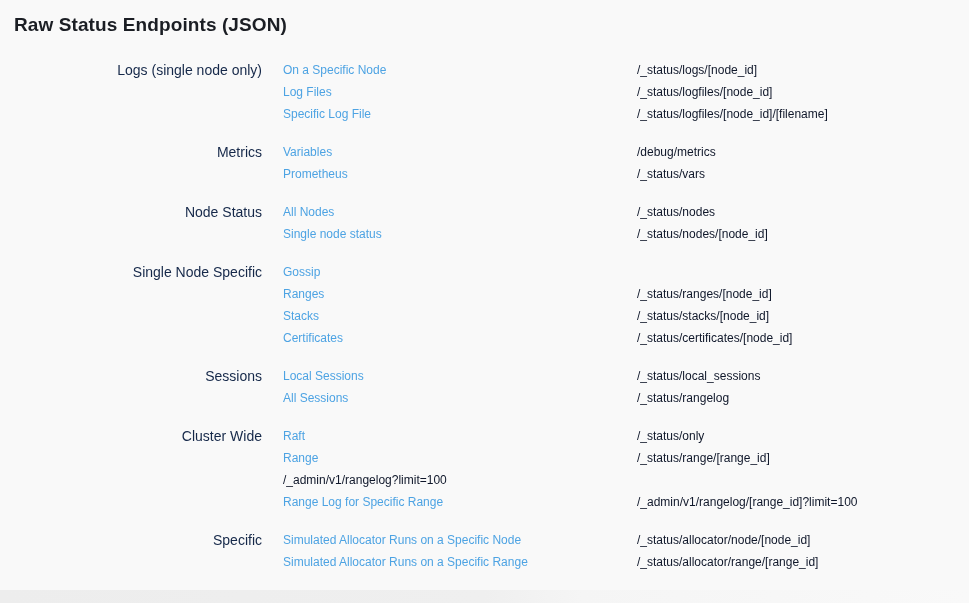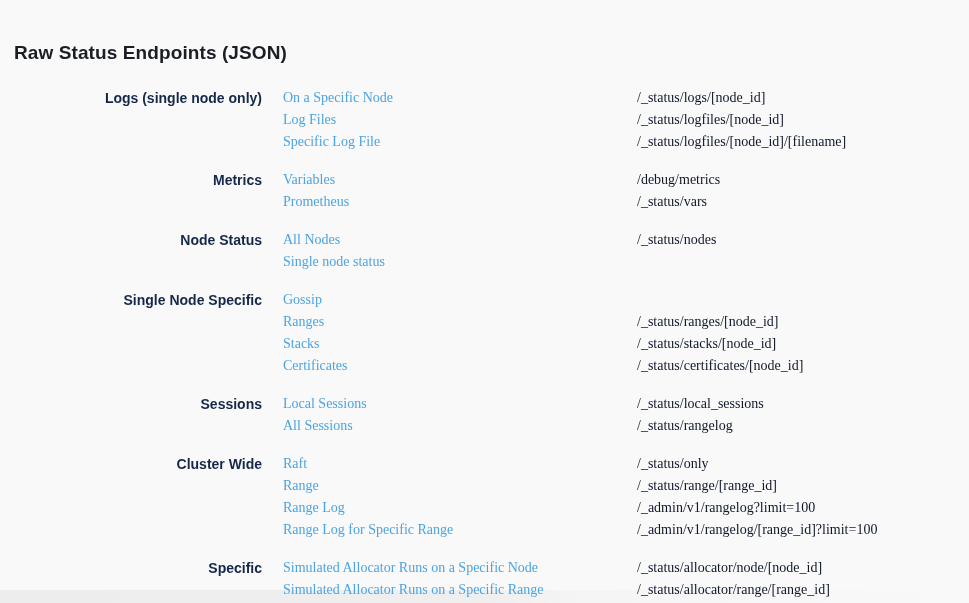--- a/index.html
+++ b/index.html
@@ -7,58 +7,56 @@
   body {
     font-family: "Liberation Sans", "DejaVu Sans", sans-serif;
     background: #f9f9f9;
     position: relative;
     overflow: hidden;
   }
   .page {
     padding: 13px 14px 0 14px;
     position: relative;
     z-index: 1;
-    margin-top: 28px;
   }
   .page-title {
     font-size: 19px;
     line-height: 24px;
     font-weight: 600;
     color: #1b1e24;
     letter-spacing: 0.1px;
   }
   .groups {
     margin-top: 22px;
   }
   .group {
     display: flex;
     align-items: flex-start;
     margin-bottom: 16px;
   }
   .group-label {
     width: 248px;           
     text-align: right;
     font-size: 14px;
-    font-weight: 700;
+    font-weight: 400;
     line-height: 22px;
     color: #152849;
     flex: 0 0 auto;
   }
   .group-rows {
     margin-left: 21px;      
     display: flex;
     flex-direction: column;
     flex: 1 1 auto;
   }
   .endpoint-row {
     display: flex;
     height: 22px;
     line-height: 22px;
-    font-size: 14px;
-    font-family: Liberation Serif, serif;
+    font-size: 12px;
   }
   .endpoint-link {
     width: 354px;           
     flex: 0 0 auto;
     color: #4da3e3;
     text-decoration: none;
     cursor: pointer;
     white-space: nowrap;
     overflow: hidden;
   }
@@ -117,20 +115,21 @@
 
     <div class="group">
       <div class="group-label">Node Status</div>
       <div class="group-rows">
         <div class="endpoint-row">
           <a class="endpoint-link" href="#">All Nodes</a>
           <span class="endpoint-path">/_status/nodes</span>
         </div>
         <div class="endpoint-row">
           <a class="endpoint-link" href="#">Single node status</a>
+          <span class="endpoint-path">/_status/nodes/[node_id]</span>
         </div>
       </div>
     </div>
 
     <div class="group">
       <div class="group-label">Single Node Specific</div>
       <div class="group-rows">
         <div class="endpoint-row">
           <a class="endpoint-link" href="#">Gossip</a>
         </div>
@@ -168,21 +167,20 @@
       <div class="group-rows">
         <div class="endpoint-row">
           <a class="endpoint-link" href="#">Raft</a>
           <span class="endpoint-path">/_status/only</span>
         </div>
         <div class="endpoint-row">
           <a class="endpoint-link" href="#">Range</a>
           <span class="endpoint-path">/_status/range/[range_id]</span>
         </div>
         <div class="endpoint-row">
-          <a class="endpoint-link" href="#">Range Log</a>
           <span class="endpoint-path">/_admin/v1/rangelog?limit=100</span>
         </div>
         <div class="endpoint-row">
           <a class="endpoint-link" href="#">Range Log for Specific Range</a>
           <span class="endpoint-path">/_admin/v1/rangelog/[range_id]?limit=100</span>
         </div>
       </div>
     </div>
 
     <div class="group">

